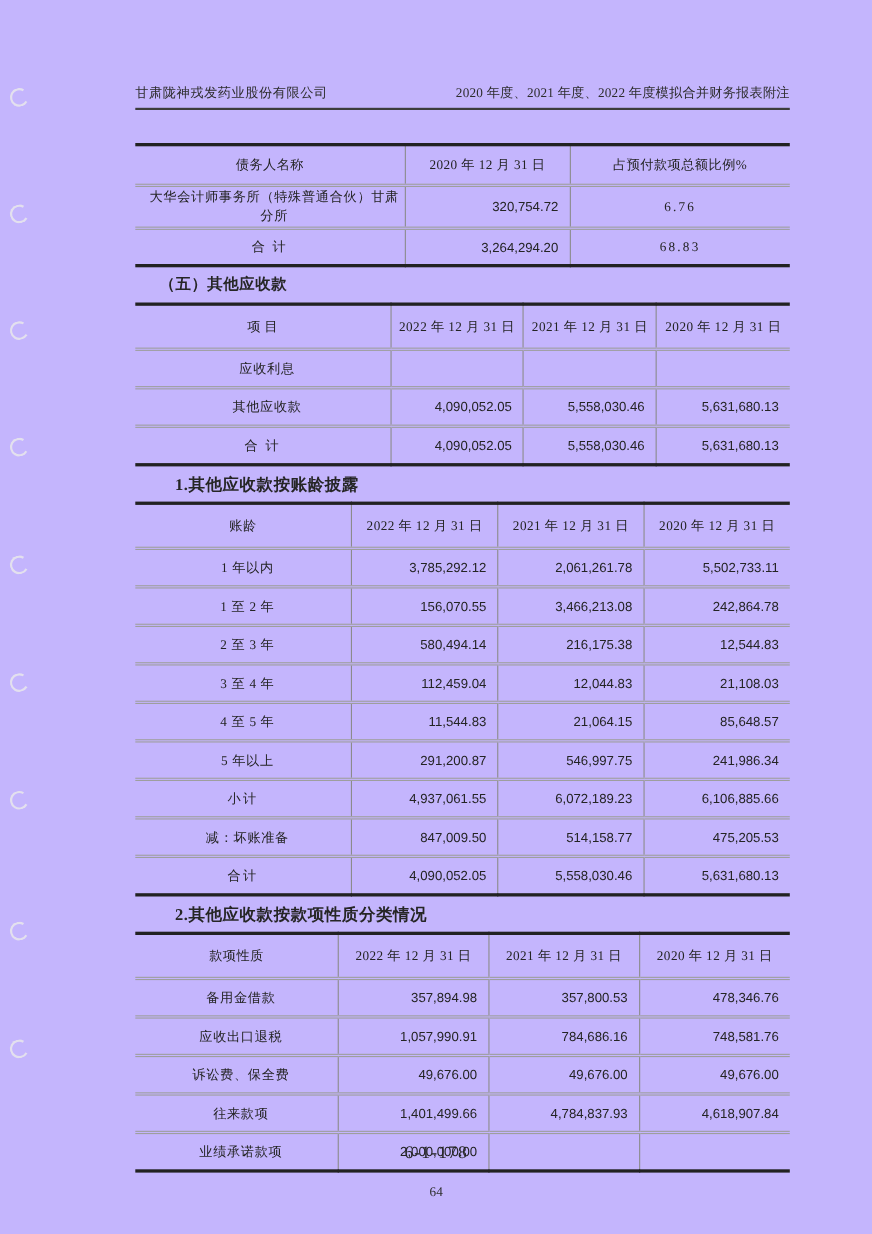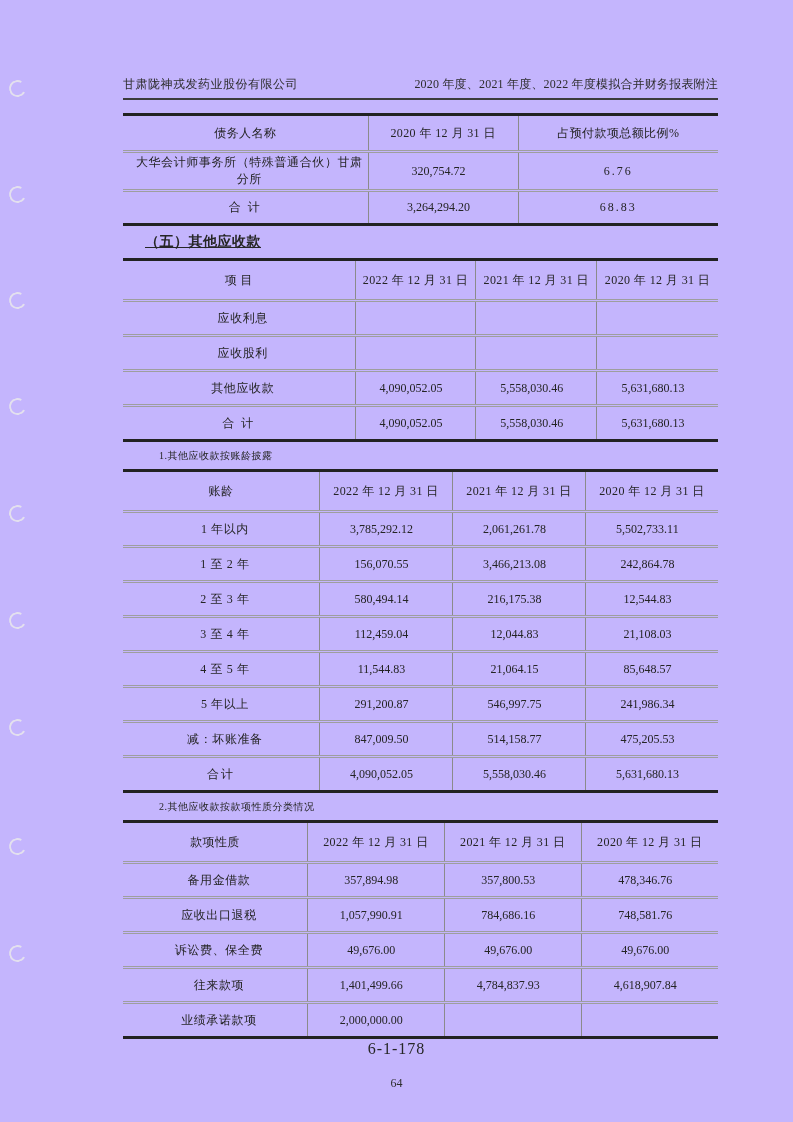--- a/index.html
+++ b/index.html
@@ -28,27 +28,27 @@
   table {
     width:100%; border-collapse:collapse; table-layout:fixed;
     border-top:3px solid #222; border-bottom:3px solid #222;
     font-size:12px; color:#242424;
   }
   thead th { height:34px; font-weight:normal; text-align:center; letter-spacing:.4px; }
   tbody td { height:29px; }
   tbody tr td { border-top:3px double #9e9e9e; }
   th + th, td + td { border-left:1px solid #8b8b8b; }
   .lbl { text-align:center; padding-left:9px; letter-spacing:.6px; }
-  .num { text-align:center; padding-right:10px; font-family:Liberation Serif, serif; }
+  .num { text-align:right; padding-right:10px; font-family:Liberation Sans, sans-serif; }
   .ctr { text-align:center; letter-spacing:2px; }
 
-  .t1 { margin-top:13px; }
+  .t1 { margin-top:30px; }
   .t1 thead th { height:32px; }
-  .sec-heading { font-size:14px; font-weight:bold; margin:7px 0 7px 22px; letter-spacing:.5px;text-decoration:underline; }
-  .sub-heading { font-size:10px; font-weight:400; margin:7px 0 6px 36px; letter-spacing:.5px; }
+  .sec-heading { font-size:14px; font-weight:bold; margin:7px 0 7px 22px; letter-spacing:.5px; }
+  .sub-heading { font-size:15px; font-weight:700; margin:7px 0 6px 36px; letter-spacing:.5px; }
   .t2 tbody td, .t3 tbody td, .t4 tbody td { height:30px; }
   .t2 thead th, .t3 thead th, .t4 thead th { height:36px; }
 
   .page-num  { position:absolute; top:1048px; left:0; width:793px; text-align:center; font-size:12px; color:#2e2e2e;margin-top:28px; }
   .doc-code  { position:absolute; top:1040px; left:0; width:793px; text-align:center; font-size:16px; color:#262626; letter-spacing:1px; }
 </style>
 </head>
 <body>
 
 <div class="page">
@@ -115,26 +115,20 @@
         </tr>
       </thead>
       <tbody>
         <tr>
           <td class="lbl">应收利息</td>
           <td class="num"></td>
           <td class="num"></td>
           <td class="num"></td>
         </tr>
         <tr>
-          <td class="lbl">应收股利</td>
-          <td class="num"></td>
-          <td class="num"></td>
-          <td class="num"></td>
-        </tr>
-        <tr>
           <td class="lbl">其他应收款</td>
           <td class="num">4,090,052.05</td>
           <td class="num">5,558,030.46</td>
           <td class="num">5,631,680.13</td>
         </tr>
         <tr>
           <td class="ctr">合  计</td>
           <td class="num">4,090,052.05</td>
           <td class="num">5,558,030.46</td>
           <td class="num">5,631,680.13</td>
@@ -190,20 +184,26 @@
           <td class="num">21,064.15</td>
           <td class="num">85,648.57</td>
         </tr>
         <tr>
           <td class="lbl">5 年以上</td>
           <td class="num">291,200.87</td>
           <td class="num">546,997.75</td>
           <td class="num">241,986.34</td>
         </tr>
         <tr>
+          <td class="ctr">小计</td>
+          <td class="num">4,937,061.55</td>
+          <td class="num">6,072,189.23</td>
+          <td class="num">6,106,885.66</td>
+        </tr>
+        <tr>
           <td class="lbl">减：坏账准备</td>
           <td class="num">847,009.50</td>
           <td class="num">514,158.77</td>
           <td class="num">475,205.53</td>
         </tr>
         <tr>
           <td class="ctr">合计</td>
           <td class="num">4,090,052.05</td>
           <td class="num">5,558,030.46</td>
           <td class="num">5,631,680.13</td>

